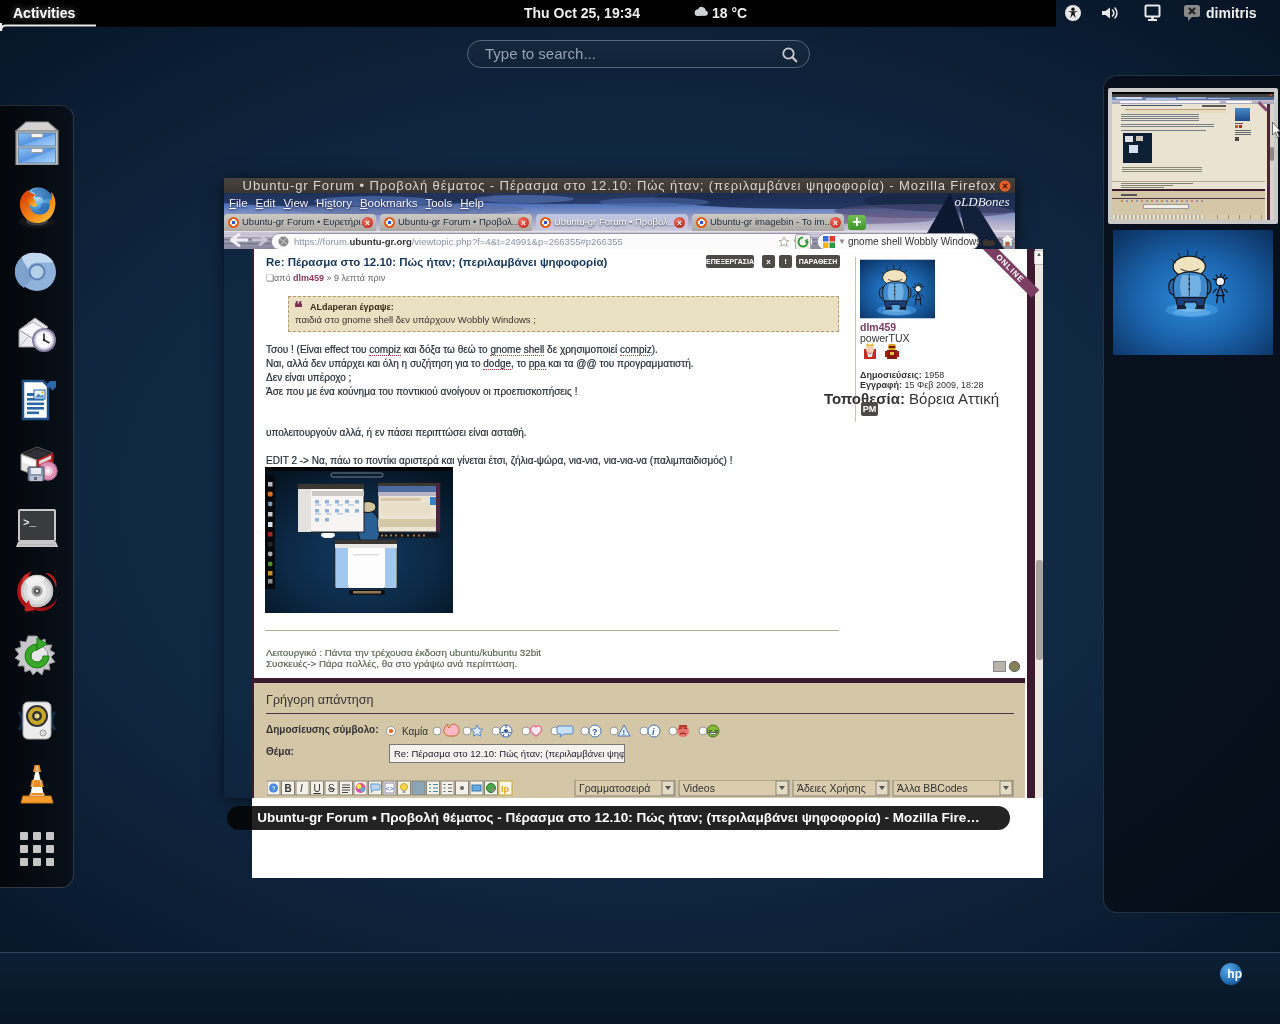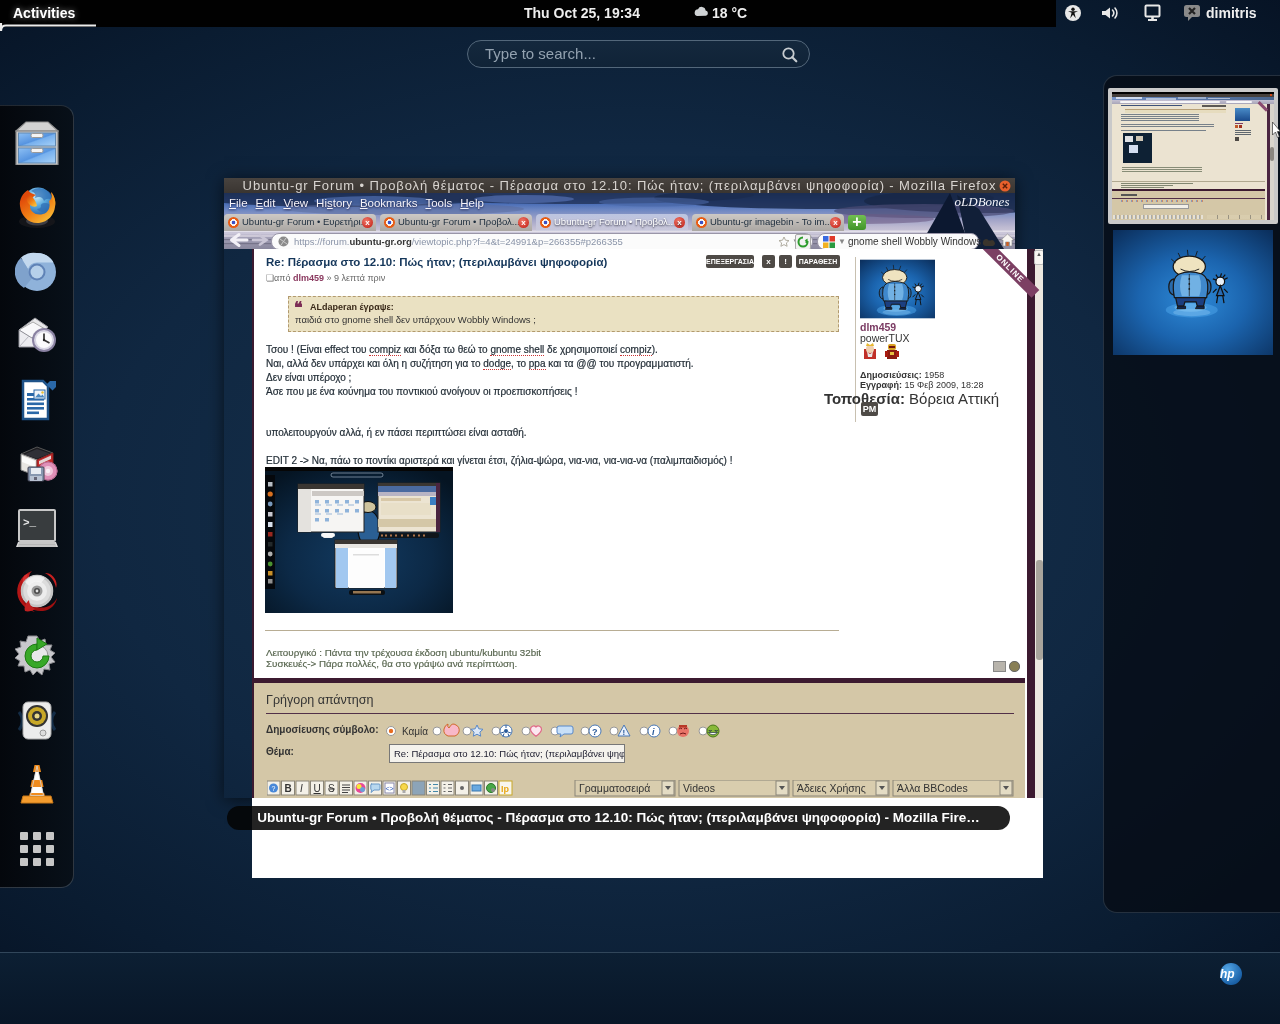--- a/index.html
+++ b/index.html
@@ -45,21 +45,21 @@
 .sig{position:absolute;left:14px;font-size:9.8px;color:#57654e;white-space:nowrap;-webkit-text-stroke:.15px #57654e;}
 #qr{position:absolute;left:0px;top:429px;width:771px;height:115px;background:#d4c7a7;border-top:5px solid #3c1a30;border-left:2px solid #3c1a30;}
 
 #caption{position:absolute;left:227px;top:806px;width:783px;height:24px;background:rgba(5,5,5,.88);border-radius:12px;color:#fff;font-weight:bold;font-size:13.5px;text-align:center;line-height:24px;}
 
 #wspanel{position:absolute;left:1103px;top:75px;width:177px;height:836px;background:rgba(6,12,22,.82);border:1px solid rgba(130,150,170,.25);border-right:none;border-radius:14px 0 0 14px;}
 #thumb1{position:absolute;left:1108px;top:88px;width:170px;height:136px;background:#c9c9c9;border-radius:2px;}
 #thumb1 .inner{position:absolute;left:4px;top:4px;width:162px;height:128px;overflow:hidden;}
 #thumb2{position:absolute;left:1113px;top:230px;width:160px;height:125px;overflow:hidden;}
 
-#hp{position:absolute;left:1220px;top:963px;width:22px;height:22px;border-radius:11px;background:radial-gradient(circle at 35% 30%,#55a8e8,#1b62a8 70%,#14508c);color:#fff;font-style:italic;font-weight:bold;font-size:12px;text-align:left;line-height:22px;}
+#hp{position:absolute;left:1220px;top:963px;width:22px;height:22px;border-radius:11px;background:radial-gradient(circle at 35% 30%,#55a8e8,#1b62a8 70%,#14508c);color:#fff;font-weight:bold;font-size:12px;text-align:right;line-height:22px;}
 </style>
 </head>
 <body>
 <div id="bg"></div>
 <div id="bgbottom"></div>
 
 <div id="topbar">
   <div id="activities">Activities</div>
   <svg class="abs" style="left:0;top:23px" width="99" height="8">
       <path d="M1 8 L1 31 Q1 25.5 6 25.5 L96 25.5" transform="translate(0,-23)" fill="none" stroke="#ececec" stroke-width="2.2"></path>

